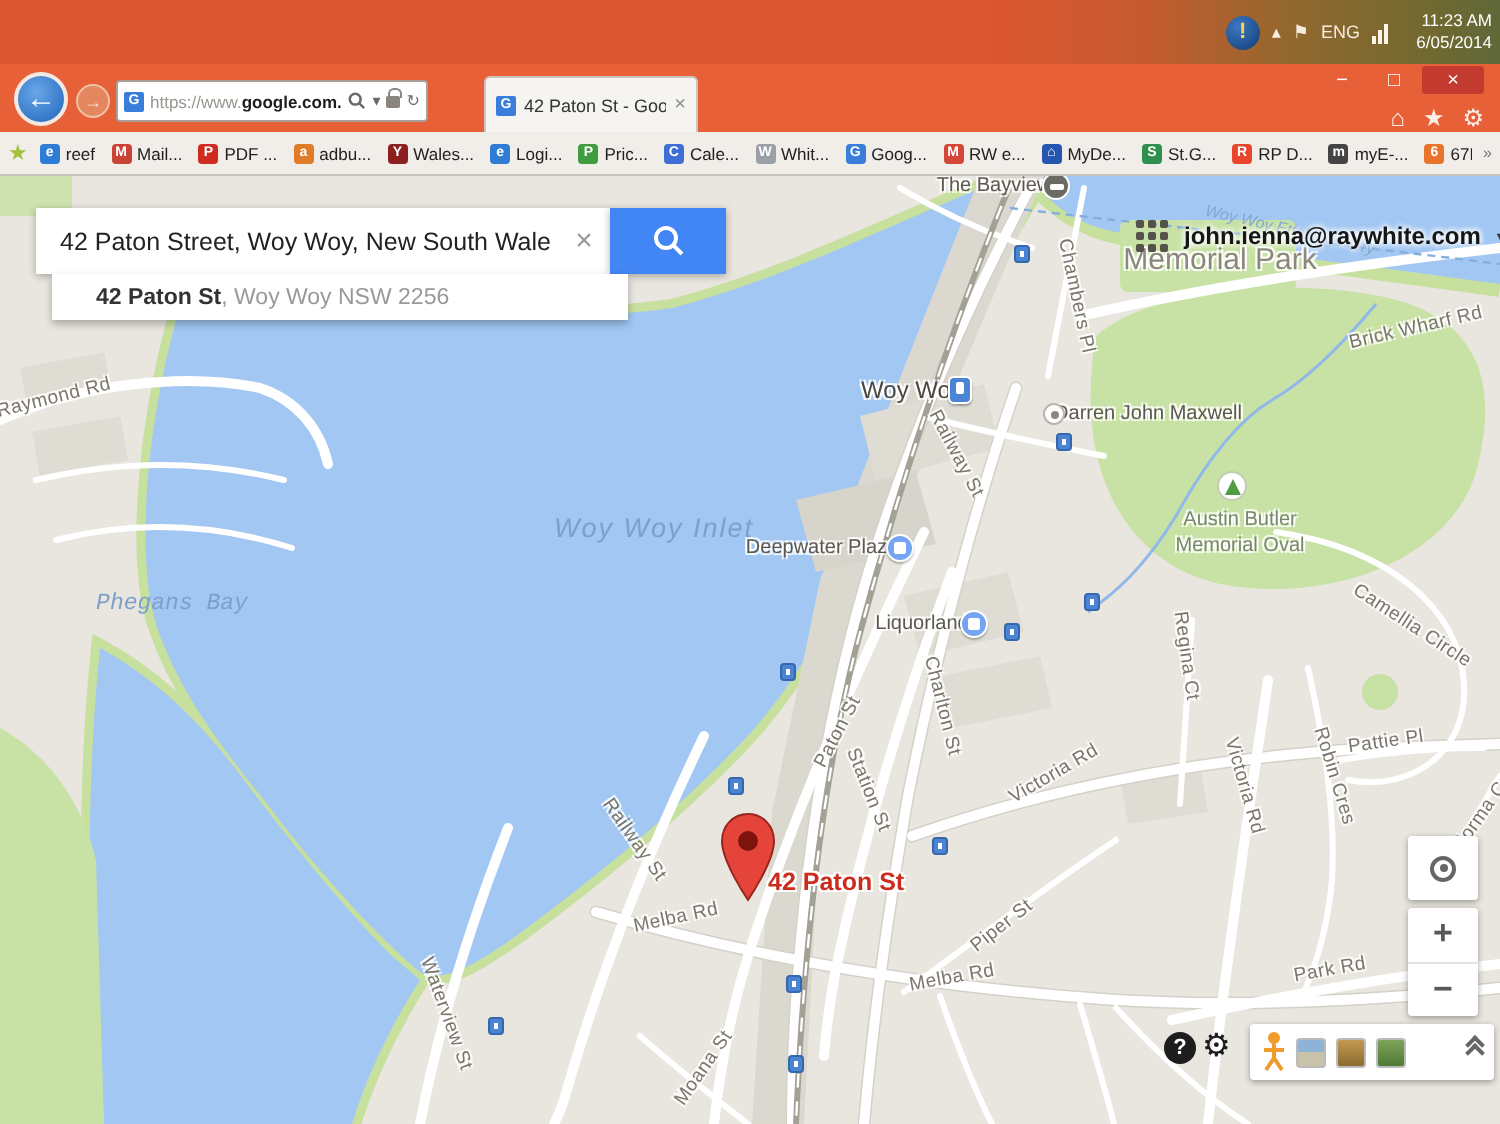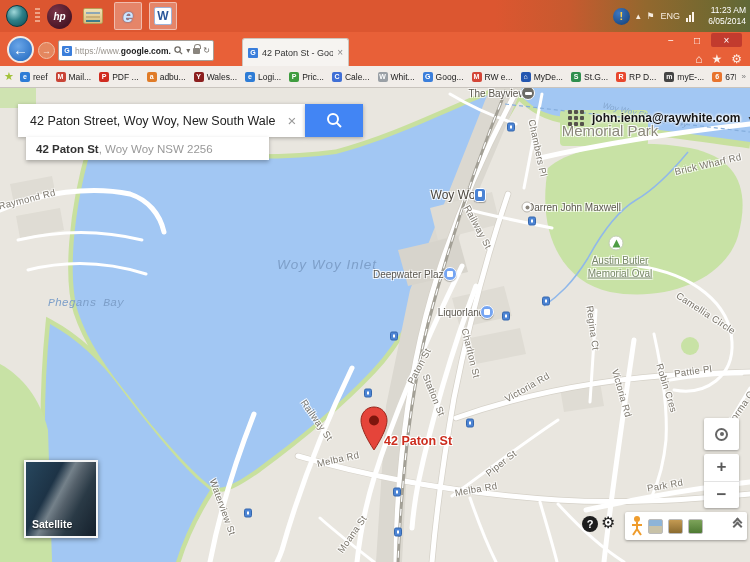--- a/index.html
+++ b/index.html
@@ -60,21 +60,21 @@
   .map svg.base { position:absolute; left:0; top:0; }
 
   .mlabel { position:absolute; transform:translate(-50%,-50%) rotate(var(--r,0deg)); white-space:nowrap;
     text-shadow:-1px -1px 0 rgba(255,255,255,.85), 1px -1px 0 rgba(255,255,255,.85), -1px 1px 0 rgba(255,255,255,.85), 1px 1px 0 rgba(255,255,255,.85); }
   .mlabel.road { font-size:9.5px; color:#7b766c; letter-spacing:.3px; }
   .mlabel.water { font-size:11.5px; font-style:italic; color:#7d9fc9; text-shadow:none; }
   .mlabel.water.lg { font-size:13.5px; letter-spacing:1px; }
   .mlabel.ferry { font-size:8px; font-style:italic; color:#85a7cf; text-shadow:none; }
   .mlabel.town { font-size:12px; color:#4c473f; }
   .mlabel.park { font-size:15px; color:#8b887b; }
-  .mlabel.park.green { font-size:10px; color:#79886a;text-decoration:underline; }
+  .mlabel.park.green { font-size:10px; color:#79886a; }
   .mlabel.poi { font-size:10px; color:#5c5850; }
 
   .marker-label { position:absolute; left:384px; top:346px; font-size:12.5px; font-weight:bold; color:#cc2c1d;
     text-shadow:-1px -1px 0 #fff,1px -1px 0 #fff,-1px 1px 0 #fff,1px 1px 0 #fff; }
   .pin { position:absolute; left:360px; top:318px; }
 
   .transit { position:absolute; width:8px; height:9px; background:#4c84d4; border:1px solid #3567ad; border-radius:2px; transform:translate(-50%,-50%); }
   .transit::before { content:""; position:absolute; left:2px; top:2px; width:2px; height:3px; background:#fff; }
   .poi-ic { position:absolute; border-radius:50%; transform:translate(-50%,-50%); display:flex; align-items:center; justify-content:center; }
   .poi-ic.blue { width:14px; height:14px; background:#74a4f2; border:1px solid #fff; box-shadow:0 1px 1px rgba(0,0,0,.25); }
@@ -86,21 +86,21 @@
   .poi-ic.tree { width:15px; height:15px; background:#fff; border:1px solid #c3cdb4; }
   .poi-ic.tree::before { content:""; width:0; height:0; border-left:4px solid transparent; border-right:4px solid transparent; border-bottom:8px solid #4e9c44; }
   .station-ic { position:absolute; left:474px; top:100px; width:12px; height:14px; background:#4c84d4; border:1px solid #fff; border-radius:3px; box-shadow:0 1px 1px rgba(0,0,0,.3); }
   .station-ic::before { content:""; position:absolute; left:3px; top:2px; width:4px; height:6px; background:#fff; border-radius:1px; }
 
   
   .search-card { position:absolute; left:18px; top:16px; width:287px; height:33px; background:#fff; box-shadow:0 1px 4px rgba(0,0,0,.3); display:flex; align-items:center; }
   .search-card input { flex:1; border:none; outline:none; font-family:"Liberation Sans",sans-serif; font-size:12.5px; color:#222; padding:0 4px 0 12px; background:transparent; }
   .clear-x { width:26px; text-align:center; color:#999; font-size:15px; }
   .search-btn { position:absolute; left:305px; top:16px; width:58px; height:33px; background:#4285f4; border:none; display:flex; align-items:center; justify-content:center; box-shadow:0 1px 4px rgba(0,0,0,.3); }
-  .suggest { position:absolute; left:26px; top:49px; width:243px; background:#fff; box-shadow:0 2px 4px rgba(0,0,0,.28); font-size:11.5px; }
+  .suggest { position:absolute; left:26px; top:49px; width:288px; background:#fff; box-shadow:0 2px 4px rgba(0,0,0,.28); font-size:11.5px;padding-left:12px; }
   .sug-row1 { padding:6px 10px 5px; color:#999; }
   .sug-row1 b { color:#333; }
   .sug-row2 { padding:4px 10px 5px; color:#333; border-top:1px solid #e8e8e8; font-size:11px; }
 
   
   .account { position:absolute; left:568px; top:22px; display:flex; align-items:center; gap:8px; }
   .grid-ic { display:grid; grid-template-columns:repeat(3,4px); grid-template-rows:repeat(3,4px); gap:2px; }
   .grid-ic i { background:#55514b; border-radius:1px; }
   .acct-email { font-size:12px; font-weight:bold; color:#161616; text-shadow:0 0 3px #fff,0 0 3px #fff,0 0 3px #fff; }
   .acct-caret { font-size:8px; color:#333; }
@@ -137,34 +137,20 @@
   .attrib .it { margin-right:13px; }
   .attrib .muted { color:#5a5a5a; }
   .scalebar { width:66px; height:5px; border:1px solid #707070; border-top:none; margin-left:5px; }
 </style>
 </head>
 <body>
 
 <div class="screen">
 
   <div class="taskbar">
-    <div class="tb-left">
-      <div class="start-orb"></div>
-      <div class="grip"></div>
-      <div class="hp-orb">hp</div>
-      <div class="task-tile">
-          <div class="folder-ic"></div>
-        </div>
-      <div class="task-tile active">
-          <span class="ie-e">e</span>
-        </div>
-      <div class="task-tile active">
-          <span class="word-ic">W</span>
-        </div>
-    </div>
     <div class="tb-right">
       <span class="shield-ic">!</span>
       <span class="mini-ic">▴</span>
       <span class="mini-ic">⚑</span>
       <span class="mini-ic">ENG</span>
       <span class="net-bars">
           <i style="height:4px"></i>
           <i style="height:7px"></i>
           <i style="height:10px"></i>
         </span>
@@ -445,23 +431,20 @@
           <i></i>
           <i></i>
           <i></i>
           <i></i>
           <i></i>
         </span>
       <span class="acct-email">john.ienna@raywhite.com</span>
       <span class="acct-caret">▾</span>
     </div>
 
-    <div class="sat">
-      <span>Satellite</span>
-    </div>
 
     <div class="ctl loc-btn">
         <span class="loc-ring"></span>
       </div>
     <div class="ctl zoom-panel">
       <div>+</div>
       <div>−</div>
     </div>
 
     <div class="help-btn">?</div>

